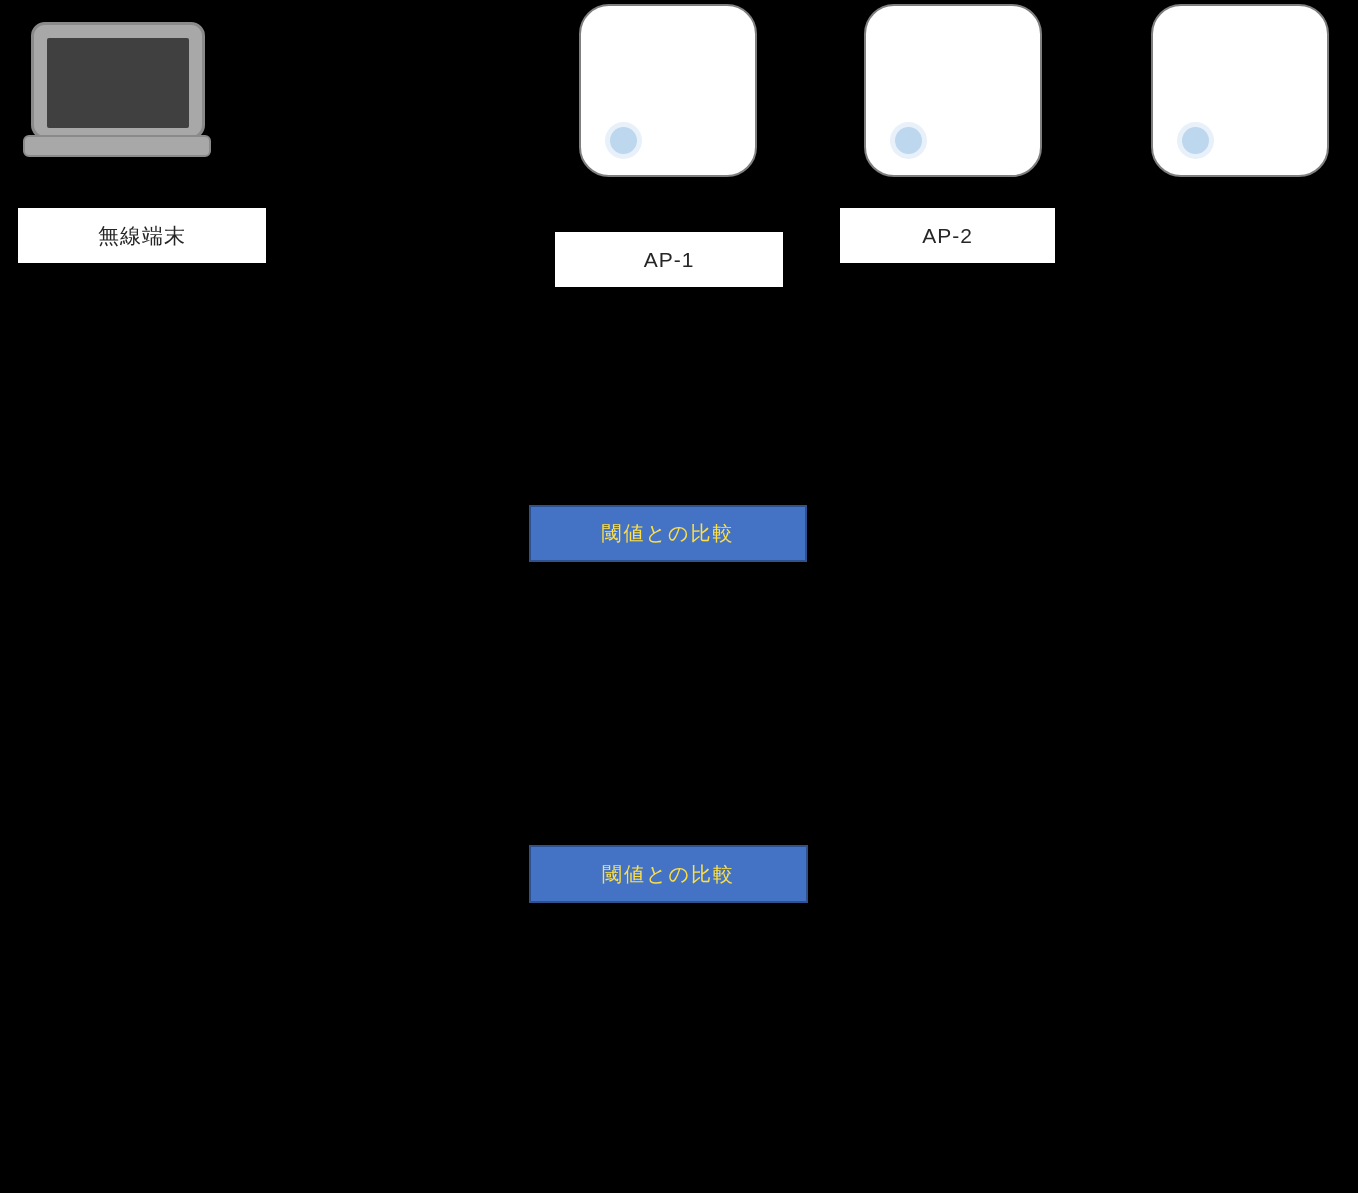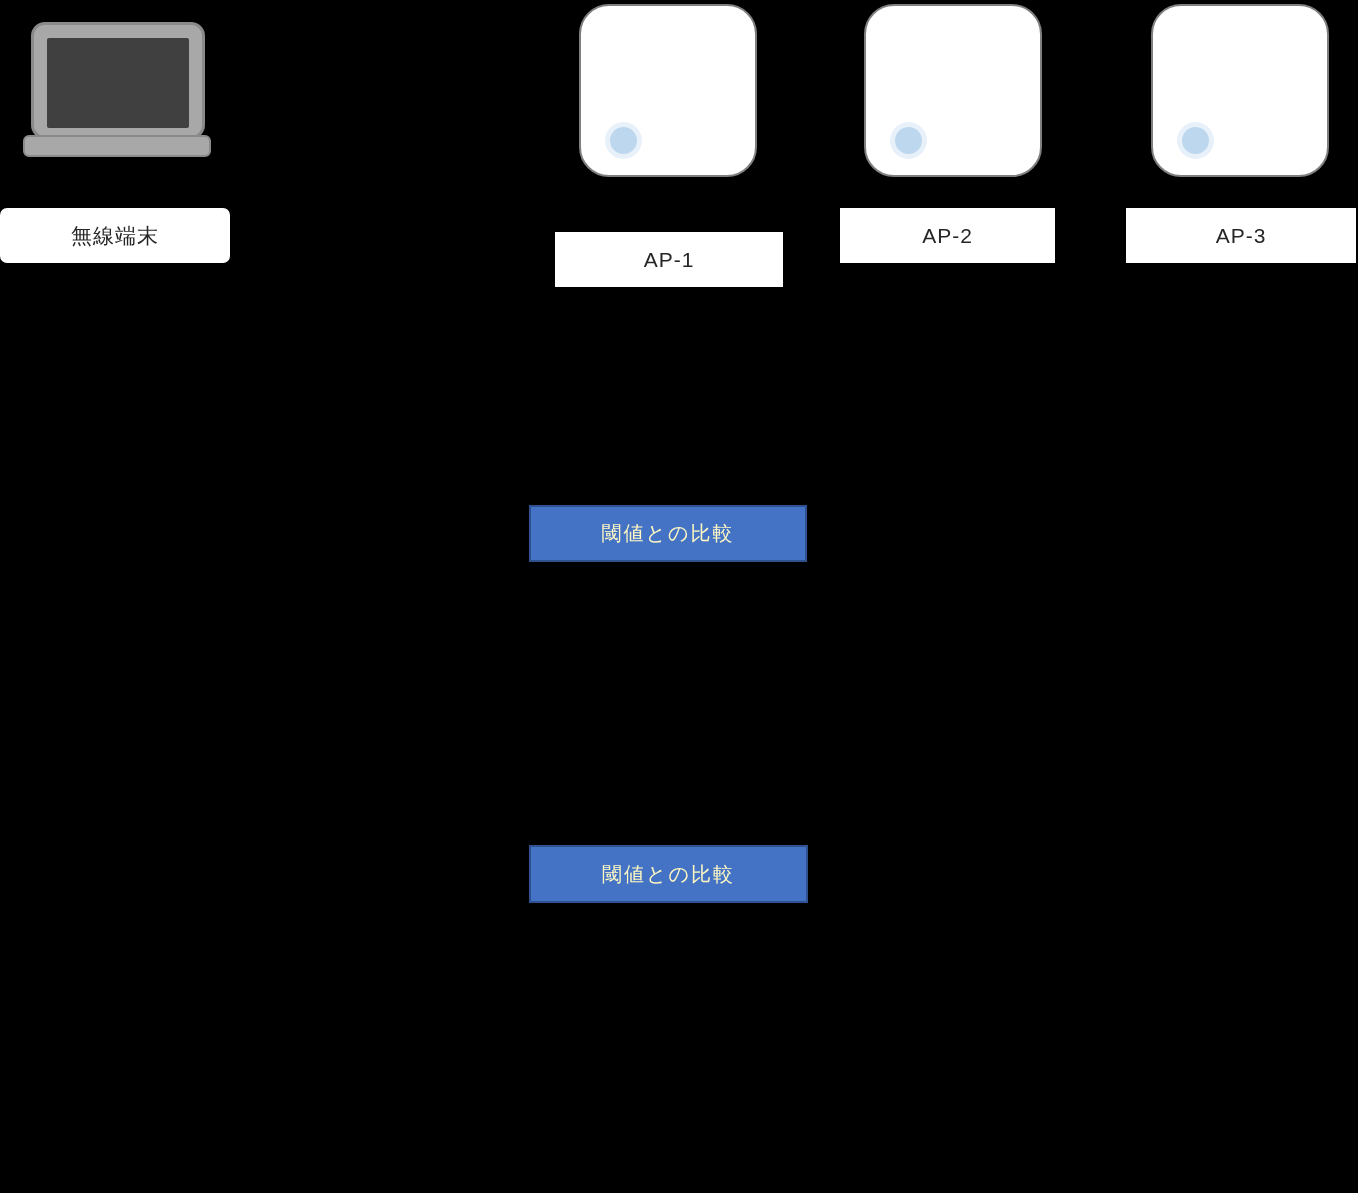--- a/index.html
+++ b/index.html
@@ -60,21 +60,21 @@
     top: 208px;
     height: 55px;
     background: #ffffff;
     display: flex;
     align-items: center;
     justify-content: center;
     font-size: 21px;
     letter-spacing: 1px;
     color: #262626;
   }
-  .label-terminal { left: 0;    width: 230px; border-radius: 7px; }
+  .label-terminal { left: 18px;    width: 248px; }
   .label-ap1      { left: 555px;  width: 228px; margin-top: 24px; }
   .label-ap2      { left: 840px;  width: 215px; }
   .label-ap3      { left: 1126px; width: 230px; }
 
   
   .ap-icon {
     position: absolute;
     top: 4px;
     width: 174px;
     height: 169px;
@@ -99,21 +99,21 @@
   
   .process-box {
     position: absolute;
     background: #4472c4;
     border: 2px solid #2f528f;
     display: flex;
     align-items: center;
     justify-content: center;
     font-size: 20px;
     letter-spacing: 2px;
-    color: #fef9c3;
+    color: #fde047;
   }
   .process-threshold { left: 529px; top: 505px; width: 274px; height: 53px; }
   .process-score     { left: 529px; top: 845px; width: 275px; height: 54px; }
 </style>
 </head>
 <body>
 
 <div class="canvas">
 
   <div class="laptop">
@@ -130,19 +130,18 @@
   <div class="label-box label-ap1">AP-1</div>
 
   <div class="ap-icon ap-2">
     <div class="ap-led"></div>
   </div>
   <div class="label-box label-ap2">AP-2</div>
 
   <div class="ap-icon ap-3">
     <div class="ap-led"></div>
   </div>
-  <div class="label-box label-ap3">AP-3</div>
 
   <div class="process-box process-threshold">閾値との比較</div>
 
   <div class="process-box process-score">閾値との比較</div>
 
 </div>
 
 </body></html>

